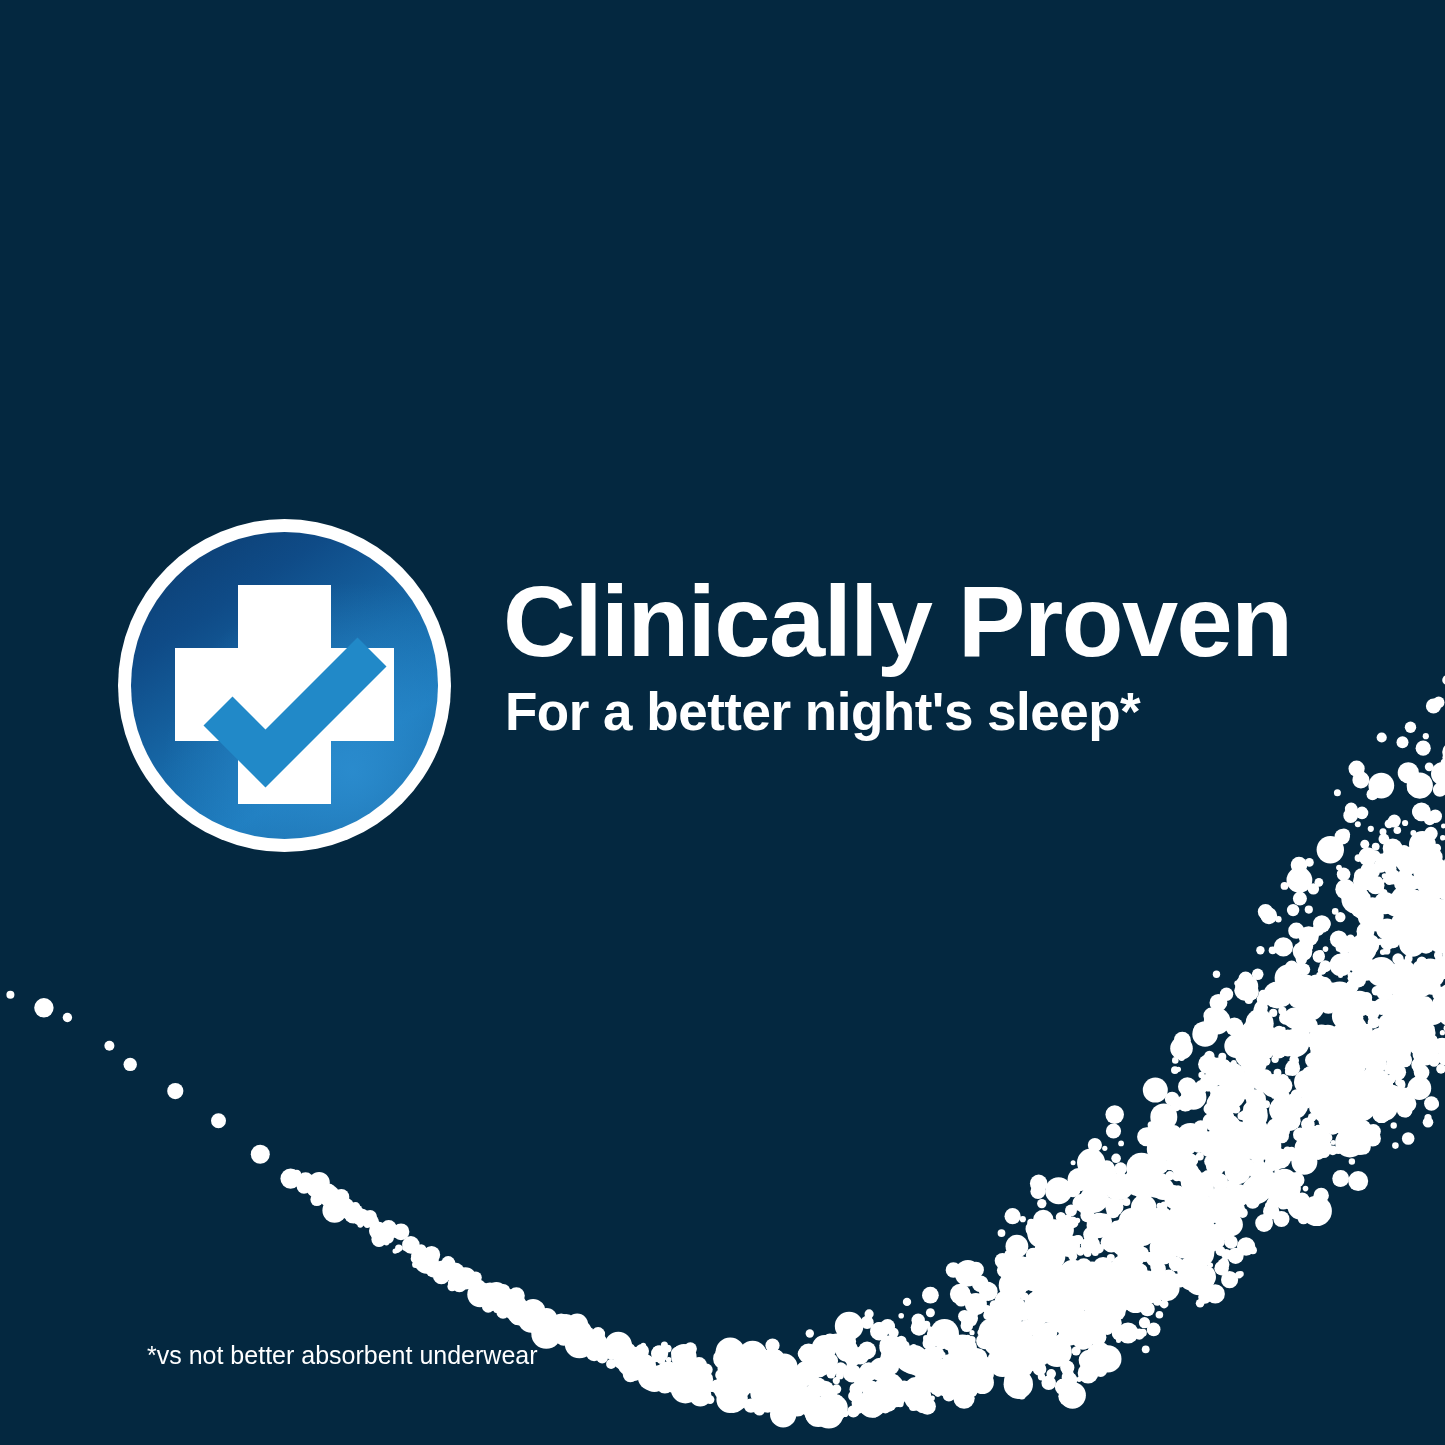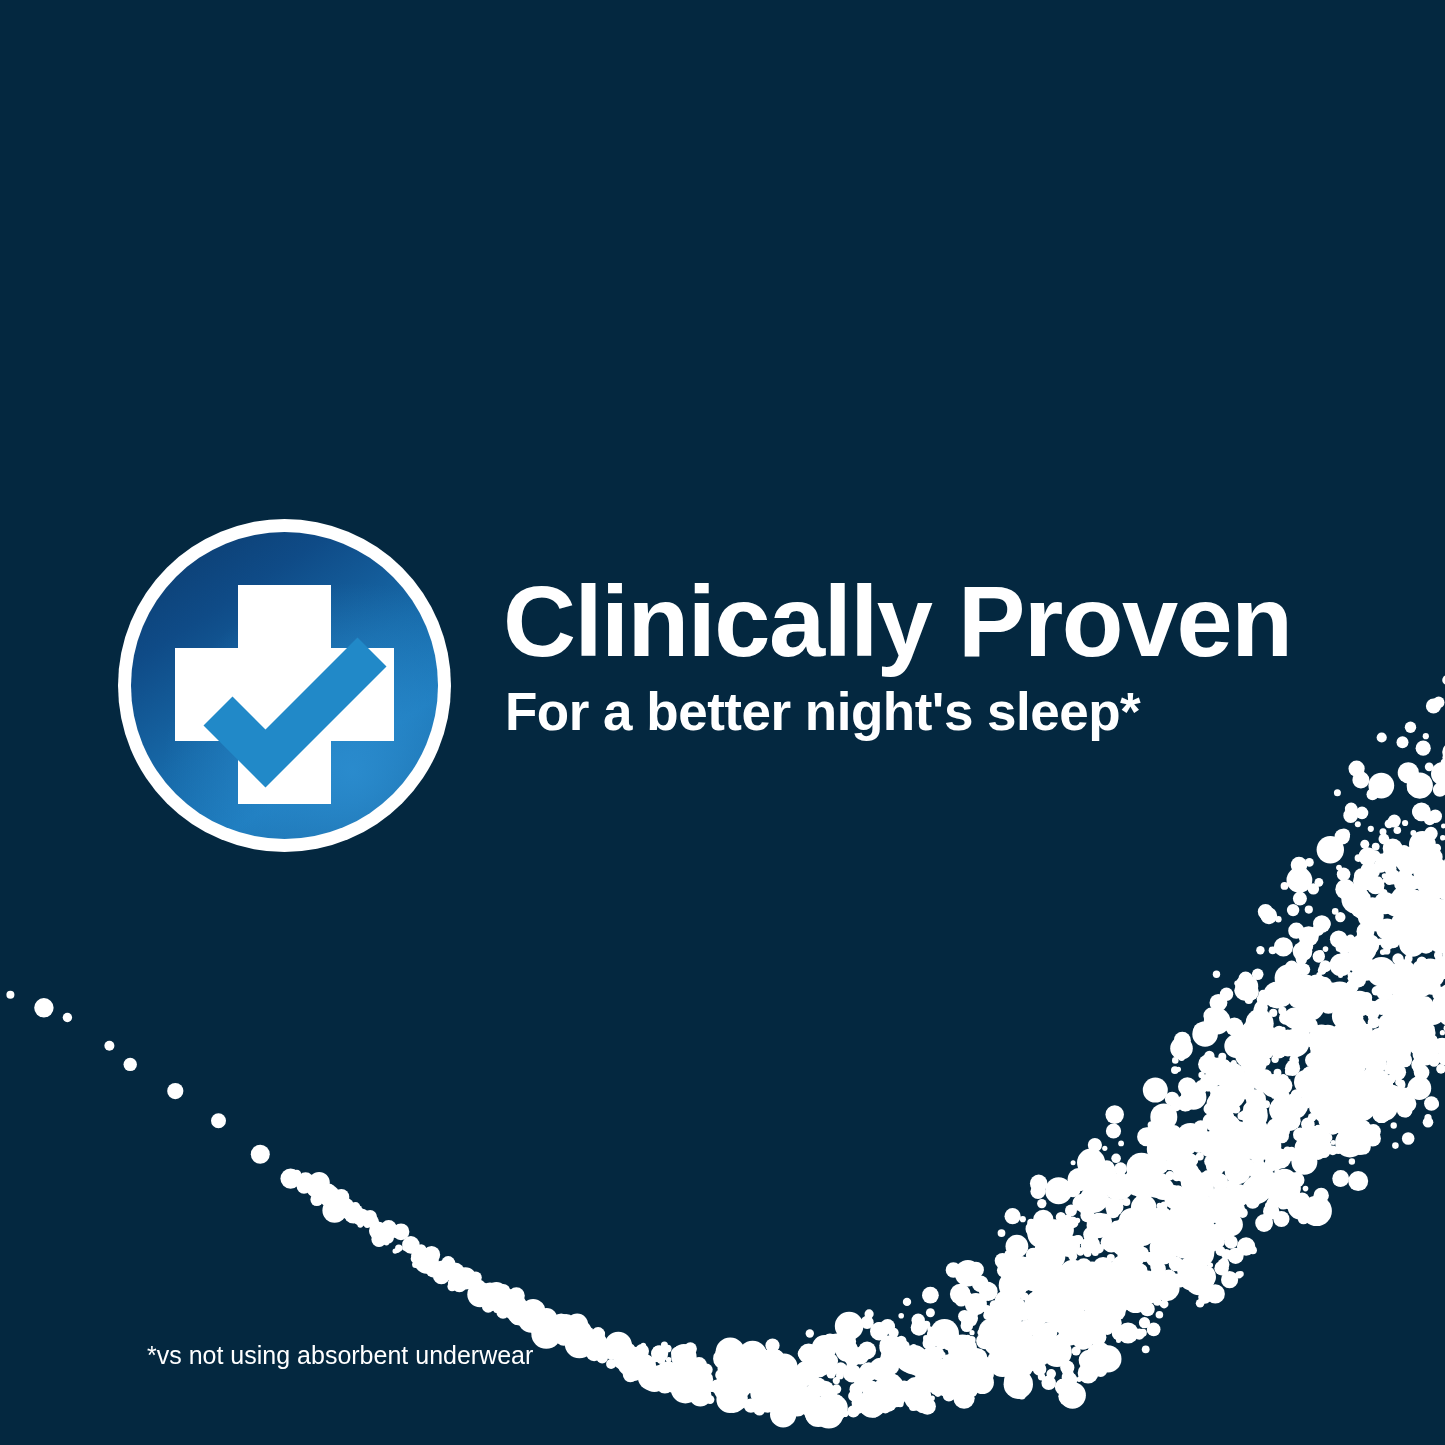--- a/index.html
+++ b/index.html
@@ -2464,15 +2464,15 @@
 
       <path d="M239.5 118.5 L268.5 147.5 L147.5 268.5 L85.5 206.5 L114.5 177.5 L147.5 210.5 Z" fill="#2189c8"></path>
     </svg>
   </div>
 
   <div id="headline">
     <div id="title">Clinically Proven</div>
     <div id="subtitle">For a better night's sleep*</div>
   </div>
 
-  <div id="footnote">*vs not using absorbent underwear</div>
+  <div id="footnote">*vs not better absorbent underwear</div>
 
 </div>
 
 </body></html>

